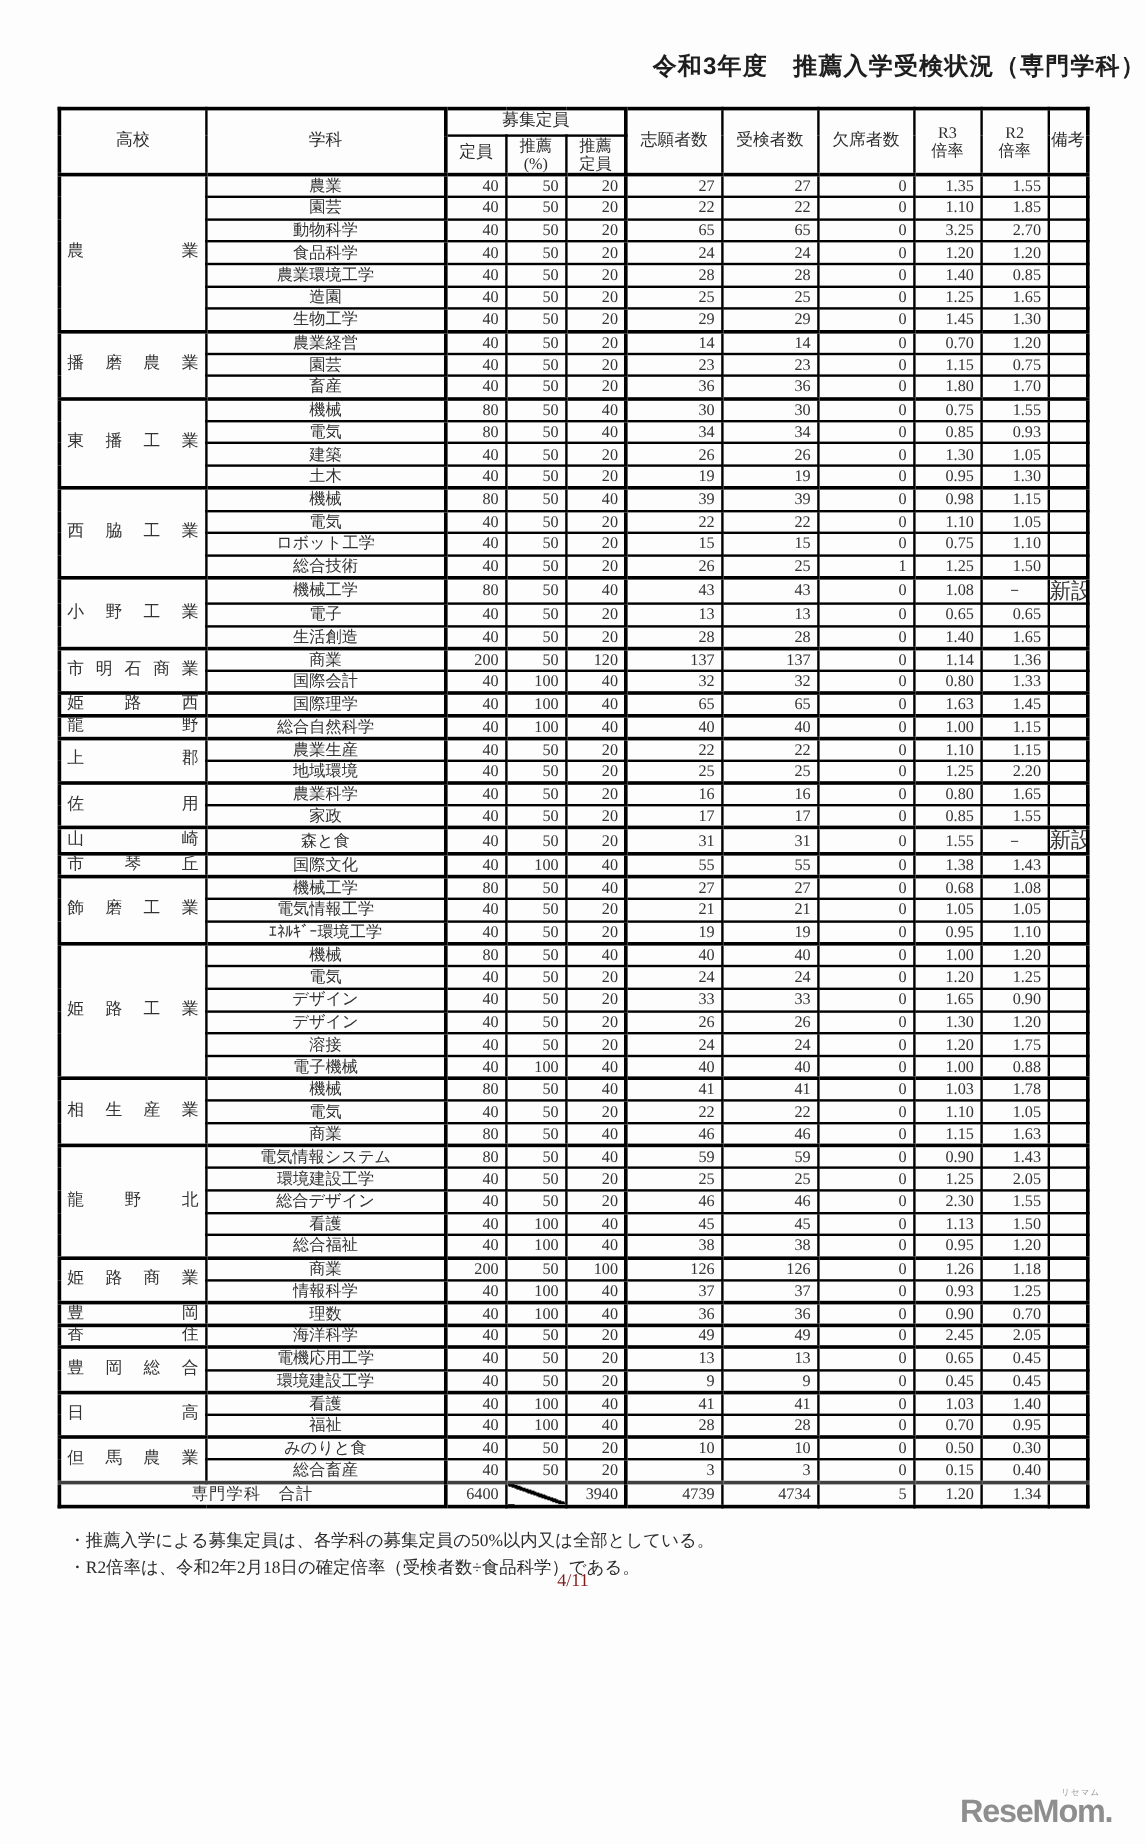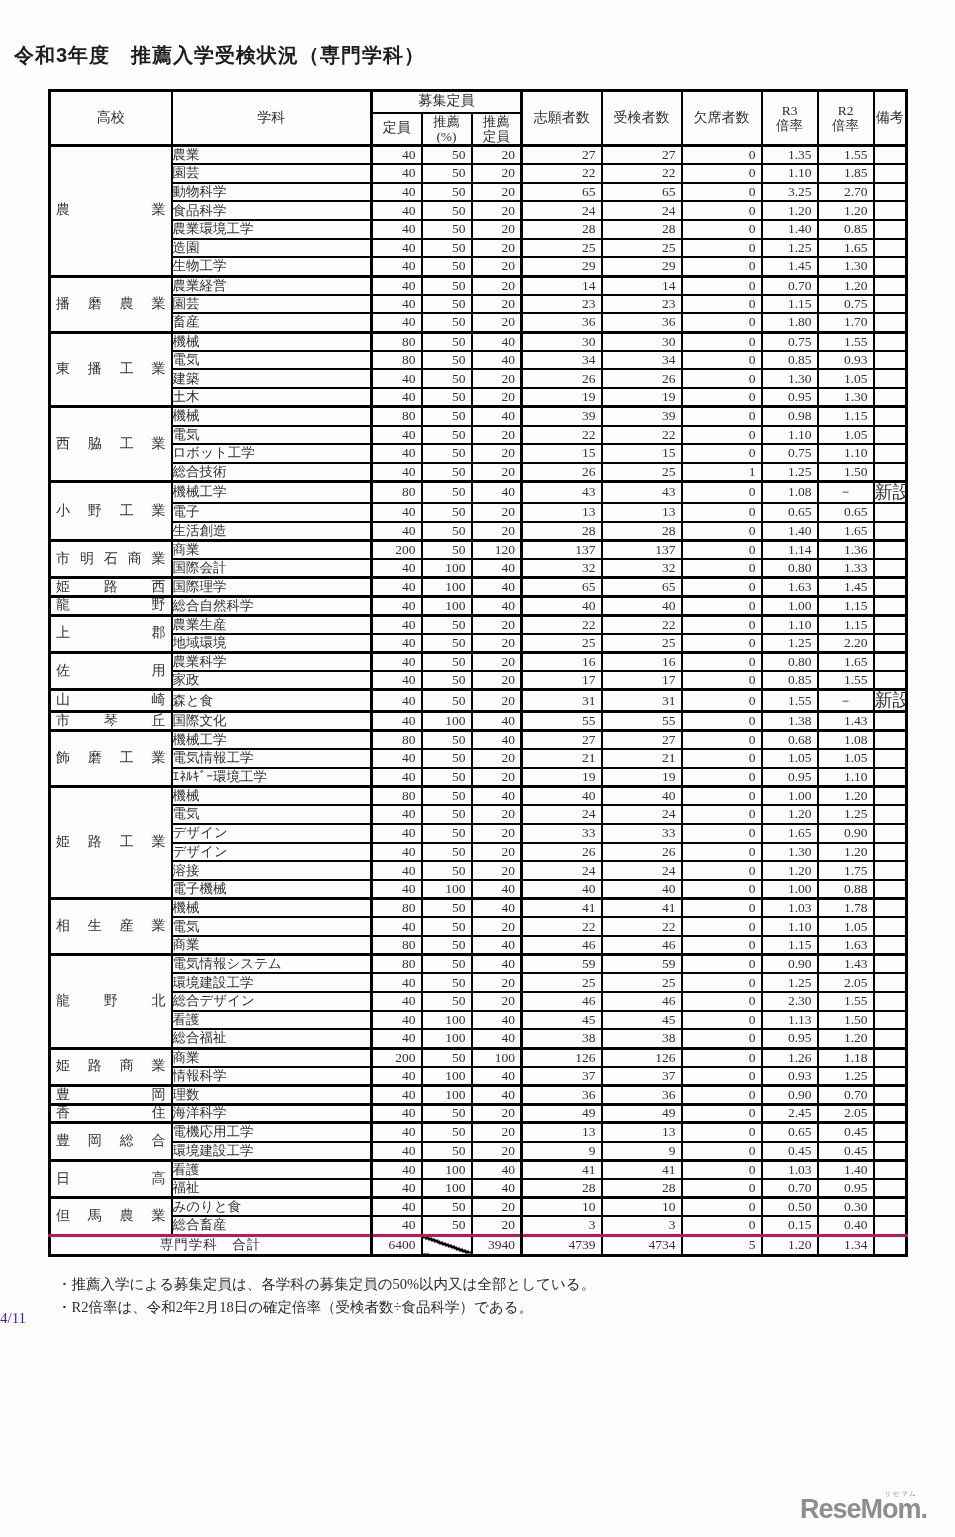--- a/index.html
+++ b/index.html
@@ -7,21 +7,21 @@
   body {
     width:955px; height:1537px;
     background:#fdfdfd;
     font-family:"Liberation Serif","DejaVu Serif",serif;
     color:#333;
     position:relative;
     overflow:hidden;
   }
   .title {
     margin:42px 0 0 14px;
-    text-align:left;
+    text-align:right;
     font-family:"Liberation Sans","DejaVu Sans",sans-serif;
     font-weight:bold;
     font-size:20px;
     color:#1e1e1e;
     letter-spacing:1px;
   }
   table.main-table {
     border-collapse:collapse;
     table-layout:fixed;
     width:857px;
@@ -44,35 +44,35 @@
   tbody td { font-size:13.5px; height:18.7px; color:#333; }
   tr.group-start > td { border-top:3px solid #000; }
   .school-cell { vertical-align:middle; }
   .justify-name {
     display:flex;
     justify-content:space-between;
     padding:0 5px;
     font-size:14px;
   }
   .justify-name span { display:inline-block; }
-  .dept-cell { }
+  .dept-cell { text-align:center; }
   .num-cell { text-align:right; padding-right:5px; }
   .dash-cell { text-align:center; padding-right:0; }
   .note-cell { text-align:center; font-size:18px; }
-  tr.total-row td { border-top:3px solid #be185d; height:20px; }
+  tr.total-row td { border-top:3px solid #404040; height:20px; }
   .total-label { text-align:center; letter-spacing:1px; }
   .diag-cell {
     background:linear-gradient(to right top,
       rgba(0,0,0,0) calc(50% - 1.6px),
       #000 calc(50% - 1.6px),
       #000 calc(50% + 1.6px),
       rgba(0,0,0,0) calc(50% + 1.6px));
   }
   .notes { margin:16px 16px 0 57px; font-size:14.5px; color:#2b2b2b; line-height:1.62; }
-  .page-number { font-size:15px; margin-top:-9px; color:#4c1d95; }
+  .page-number { text-align:center; font-size:15px; margin-top:-9px; color:#7f1d1d; }
   .logo {
     position:absolute;
     right:28px; bottom:12px;
     font-family:"Liberation Sans","DejaVu Sans",sans-serif;
     color:#8e8e8e;
   }
   .logo-text { font-weight:bold; font-size:27px; letter-spacing:-1px; }
   .logo-ruby {
     position:absolute;
     top:-5px; right:10px;

